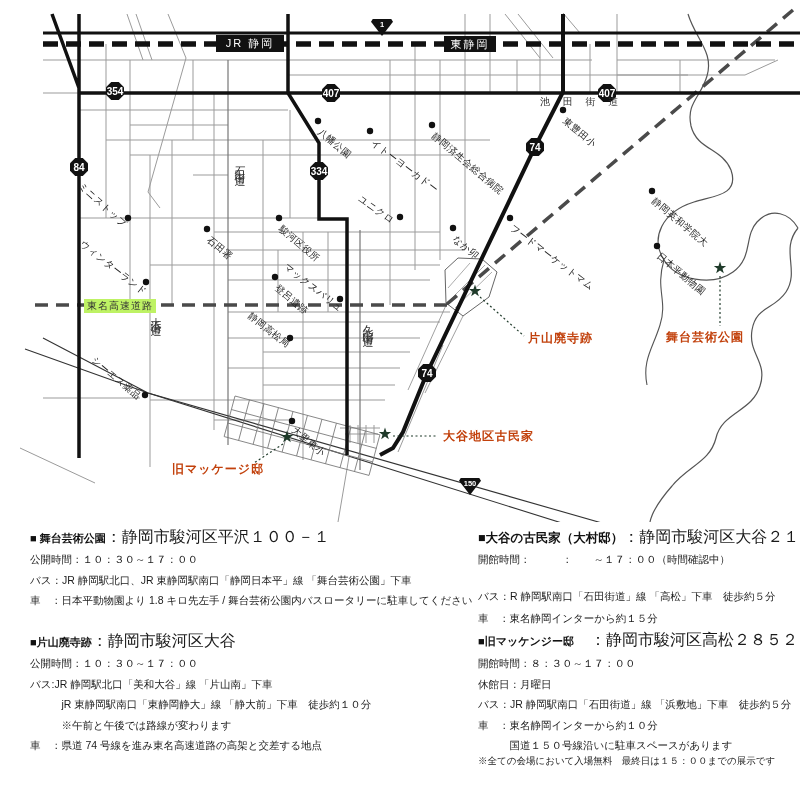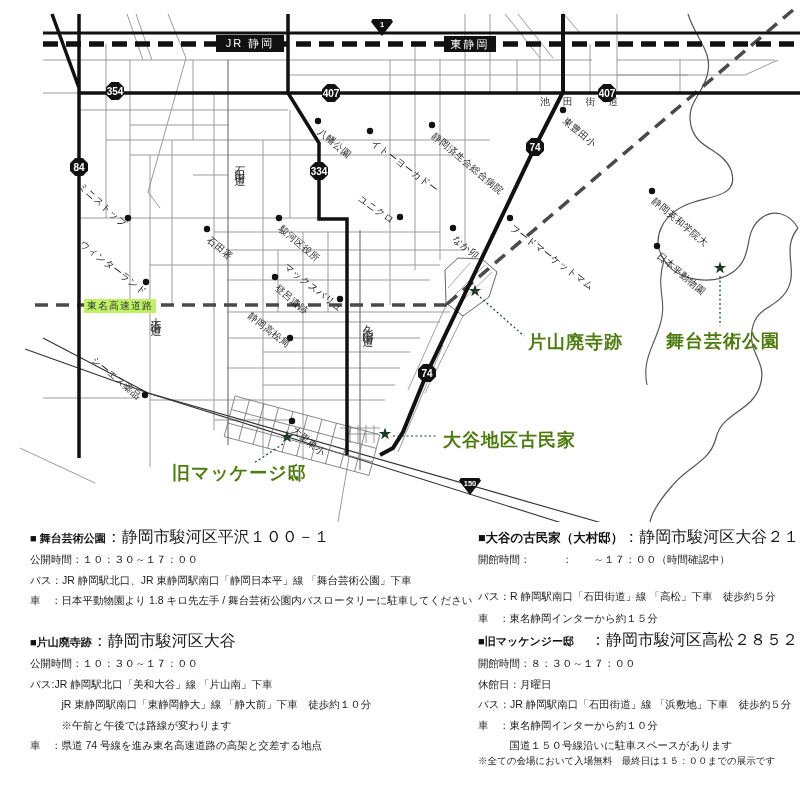--- a/index.html
+++ b/index.html
@@ -14,21 +14,21 @@
        clip-path:polygon(29% 0,71% 0,100% 29%,100% 71%,71% 100%,29% 100%,0 71%,0 29%);}
   .tri{width:22px;height:17px;font-size:7.5px;align-items:flex-start;box-sizing:border-box;
        padding-top:1px;clip-path:polygon(50% 100%,0 16%,8% 0,92% 0,100% 16%);}
   .vroad{position:absolute;writing-mode:vertical-rl;text-orientation:upright;font-size:11px;
          color:#333;letter-spacing:3px;}
   .hroad{position:absolute;font-size:10px;color:#333;letter-spacing:5px;white-space:nowrap;margin-left:48px;}
   .exroad{position:absolute;font-size:10px;color:#333;letter-spacing:1px;background:#bef264;
           padding:0 3px;white-space:nowrap;}
   .poi{position:absolute;font-size:9.5px;color:#222;white-space:nowrap;transform-origin:0 0;
        letter-spacing:0.5px;}
-  .dest{position:absolute;font-size:18px;font-weight:bold;color:#4d7c0f;letter-spacing:1px;
+  .dest{position:absolute;font-size:12px;font-weight:bold;color:#c2410c;letter-spacing:1px;
         white-space:nowrap;font-family:"DejaVu Serif",serif;}
   .iblock{position:absolute;}
   .ih{font-size:11px;font-weight:bold;color:#111;display:inline;}
   .ia{font-size:16px;color:#1a1a1a;display:inline;}
   .il{font-size:10.5px;color:#1a1a1a;line-height:20.5px;white-space:nowrap;}
   .footnote{position:absolute;font-size:9.5px;color:#1a1a1a;white-space:nowrap;}
 </style>
 </head>
 <body>
 

